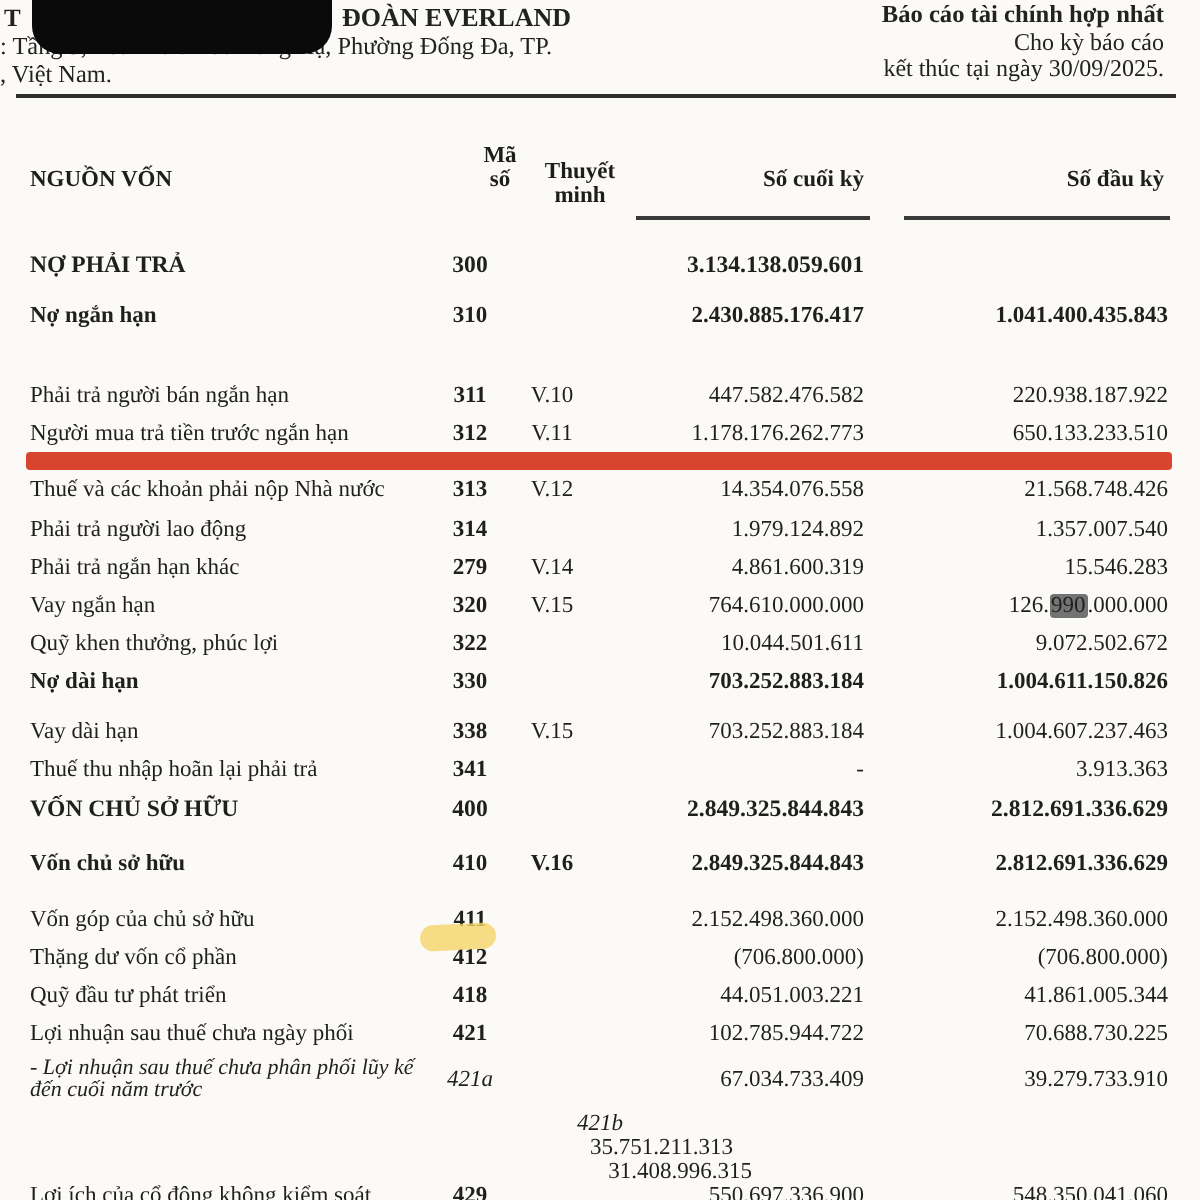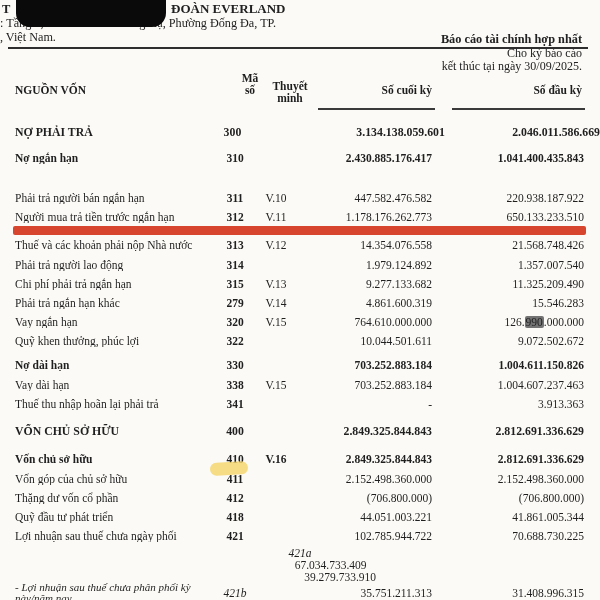--- a/index.html
+++ b/index.html
@@ -4,21 +4,21 @@
 <style>
   html,body{margin:0;padding:0;background:#e8e8e8;}
   .paper{
     position:relative;width:600px;height:600px;overflow:hidden;
     background:#fbfaf6;color:#222;
     font-family:"Liberation Serif","DejaVu Serif",serif;
   }
   
   .lh-frag{position:absolute;font-weight:bold;font-size:12.5px;white-space:nowrap;}
   .lh-line{position:absolute;left:0;font-size:12.2px;white-space:nowrap;}
-  .lh-right{position:absolute;top:1px;right:18px;text-align:right;font-size:12px;line-height:13.5px;margin-top:32px;}
+  .lh-right{position:absolute;top:1px;right:18px;text-align:right;font-size:12px;line-height:13.5px;}
   .lh-right .rt-title{font-weight:bold;font-size:12.3px;}
   .head-rule{position:absolute;top:47px;left:8px;width:580px;height:2px;background:#2e2e2e;}
   
   .pill{
     position:absolute;left:16px;top:-16px;width:150px;height:43px;
     background:#0a0a0a;border-radius:14px;z-index:5;
   }
   .pill span{
     position:absolute;top:-9px;left:0;width:100%;text-align:center;
     color:#fff;font-weight:bold;font-size:26px;letter-spacing:2px;
@@ -37,21 +37,21 @@
   .c-code{width:36px;text-align:center;font-weight:600;}
   .c-note{width:46px;text-align:center;}
   .c-end{width:133px;text-align:right;}
   .c-begin{width:152px;text-align:right;}
   .trow.section,.trow.subsection{height:20px;font-weight:bold;}
   .trow.section{font-size:11.8px;}
   .trow.item-italic{height:28px;}
   .trow.item-italic .c-name{font-style:italic;white-space:normal;font-size:11px;line-height:11.5px;}
   .trow.item-italic .c-code{font-style:italic;font-weight:normal;}
   
-  .tbody > :nth-child(1){margin-top:4px;gap:16px;}
+  .tbody > :nth-child(1){margin-top:4px;}
   .tbody > :nth-child(2){margin-top:6px;}
   .tbody > :nth-child(3){margin-top:20px;}
   .tbody > :nth-child(7){margin-top:1px;}
   .tbody > :nth-child(12){margin-top:5px;}
   .tbody > :nth-child(15){margin-top:8px;}
   .tbody > :nth-child(16){margin-top:8px;}
   .tbody > :nth-child(21){margin-top:2px;flex-direction:column;}
   .tbody > :nth-child(22){margin-top:4px;}
   .tbody > :nth-child(23){margin-top:2px;}
   
@@ -94,21 +94,20 @@
   <div class="th right" style="left:432px;top:84px;width:150px;">Số đầu kỳ</div>
   <div class="th-underline" style="left:318px;top:108px;width:117px;"></div>
   <div class="th-underline" style="left:452px;top:108px;width:133px;"></div>
 
   <div class="tbody">
       <div class="trow section">
         <div class="cell c-name">NỢ PHẢI TRẢ</div>
         <div class="cell c-code">300</div>
         <div class="cell c-note"></div>
         <div class="cell c-end">3.134.138.059.601</div>
-        <div class="cell c-begin">2.046.011.586.669</div>
       </div>
       <div class="trow subsection">
         <div class="cell c-name">Nợ ngắn hạn</div>
         <div class="cell c-code">310</div>
         <div class="cell c-note"></div>
         <div class="cell c-end">2.430.885.176.417</div>
         <div class="cell c-begin">1.041.400.435.843</div>
       </div>
       <div class="trow item">
         <div class="cell c-name">Phải trả người bán ngắn hạn</div>
@@ -131,27 +130,20 @@
         <div class="cell c-note">V.12</div>
         <div class="cell c-end">14.354.076.558</div>
         <div class="cell c-begin">21.568.748.426</div>
       </div>
       <div class="trow item">
         <div class="cell c-name">Phải trả người lao động</div>
         <div class="cell c-code">314</div>
         <div class="cell c-note"></div>
         <div class="cell c-end">1.979.124.892</div>
         <div class="cell c-begin">1.357.007.540</div>
-      </div>
-      <div class="trow item">
-        <div class="cell c-name">Chi phí phải trả ngắn hạn</div>
-        <div class="cell c-code">315</div>
-        <div class="cell c-note">V.13</div>
-        <div class="cell c-end">9.277.133.682</div>
-        <div class="cell c-begin">11.325.209.490</div>
       </div>
       <div class="trow item">
         <div class="cell c-name">Phải trả ngắn hạn khác</div>
         <div class="cell c-code">279</div>
         <div class="cell c-note">V.14</div>
         <div class="cell c-end">4.861.600.319</div>
         <div class="cell c-begin">15.546.283</div>
       </div>
       <div class="trow item">
         <div class="cell c-name">Vay ngắn hạn</div>

